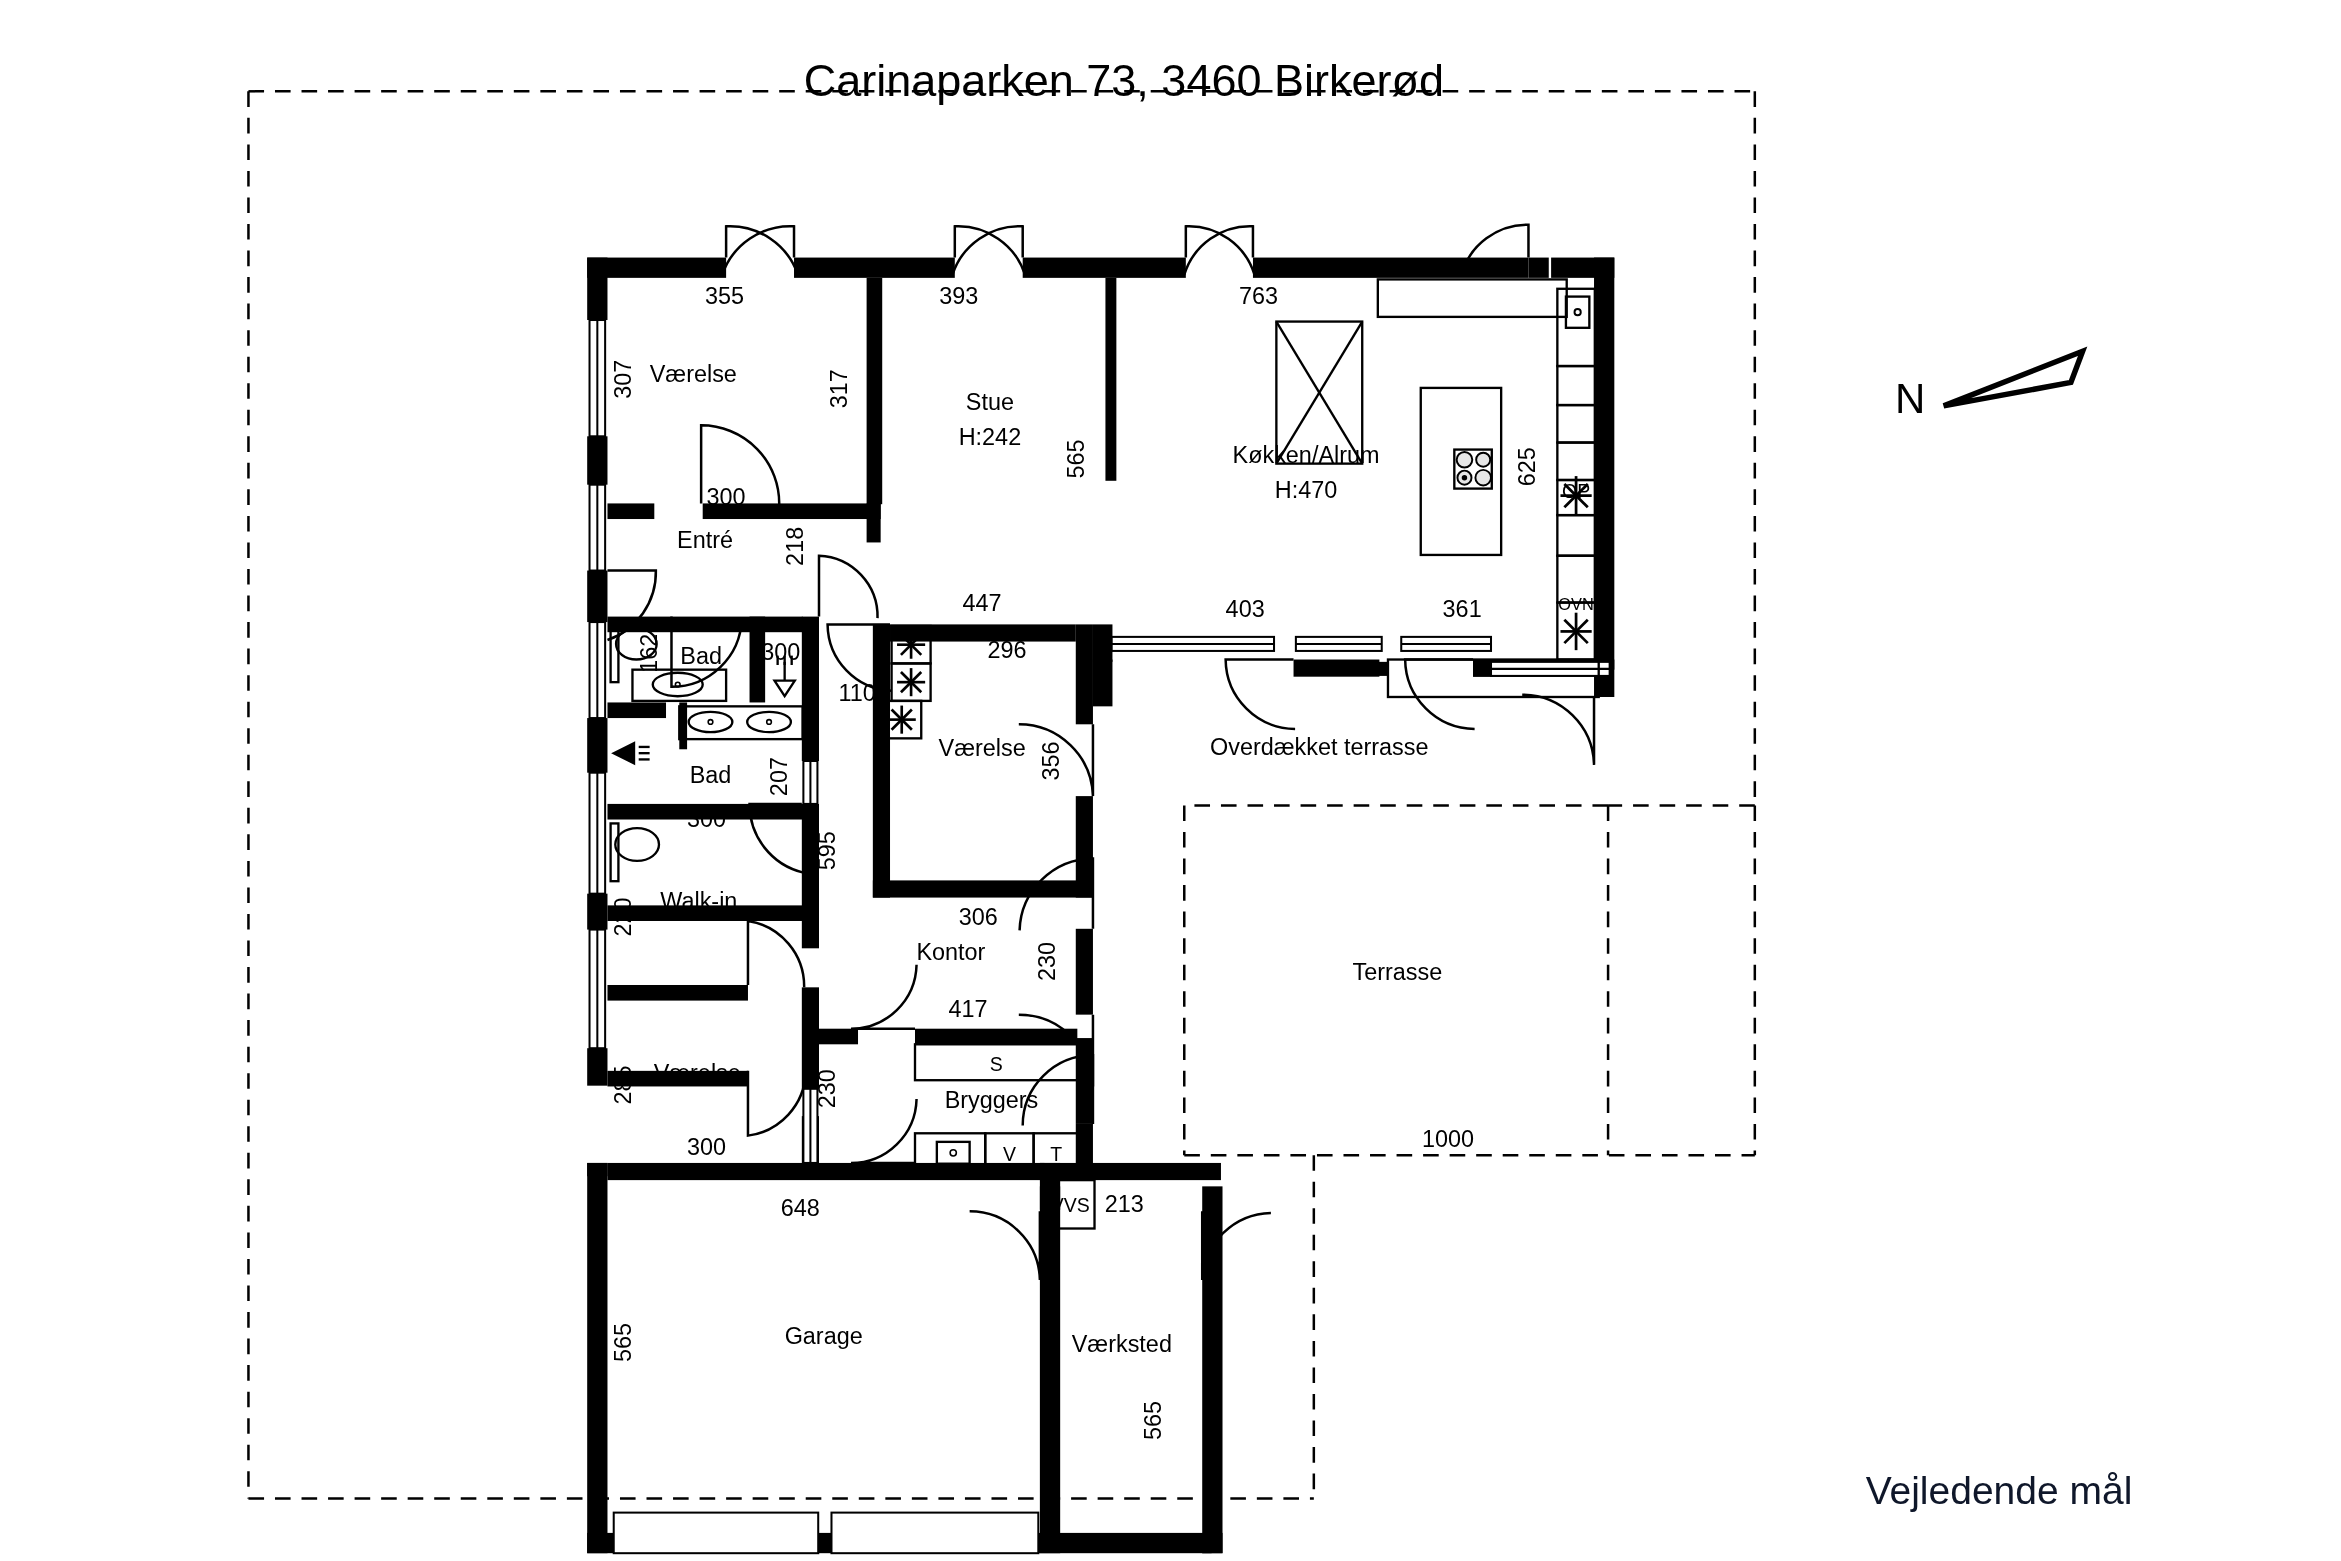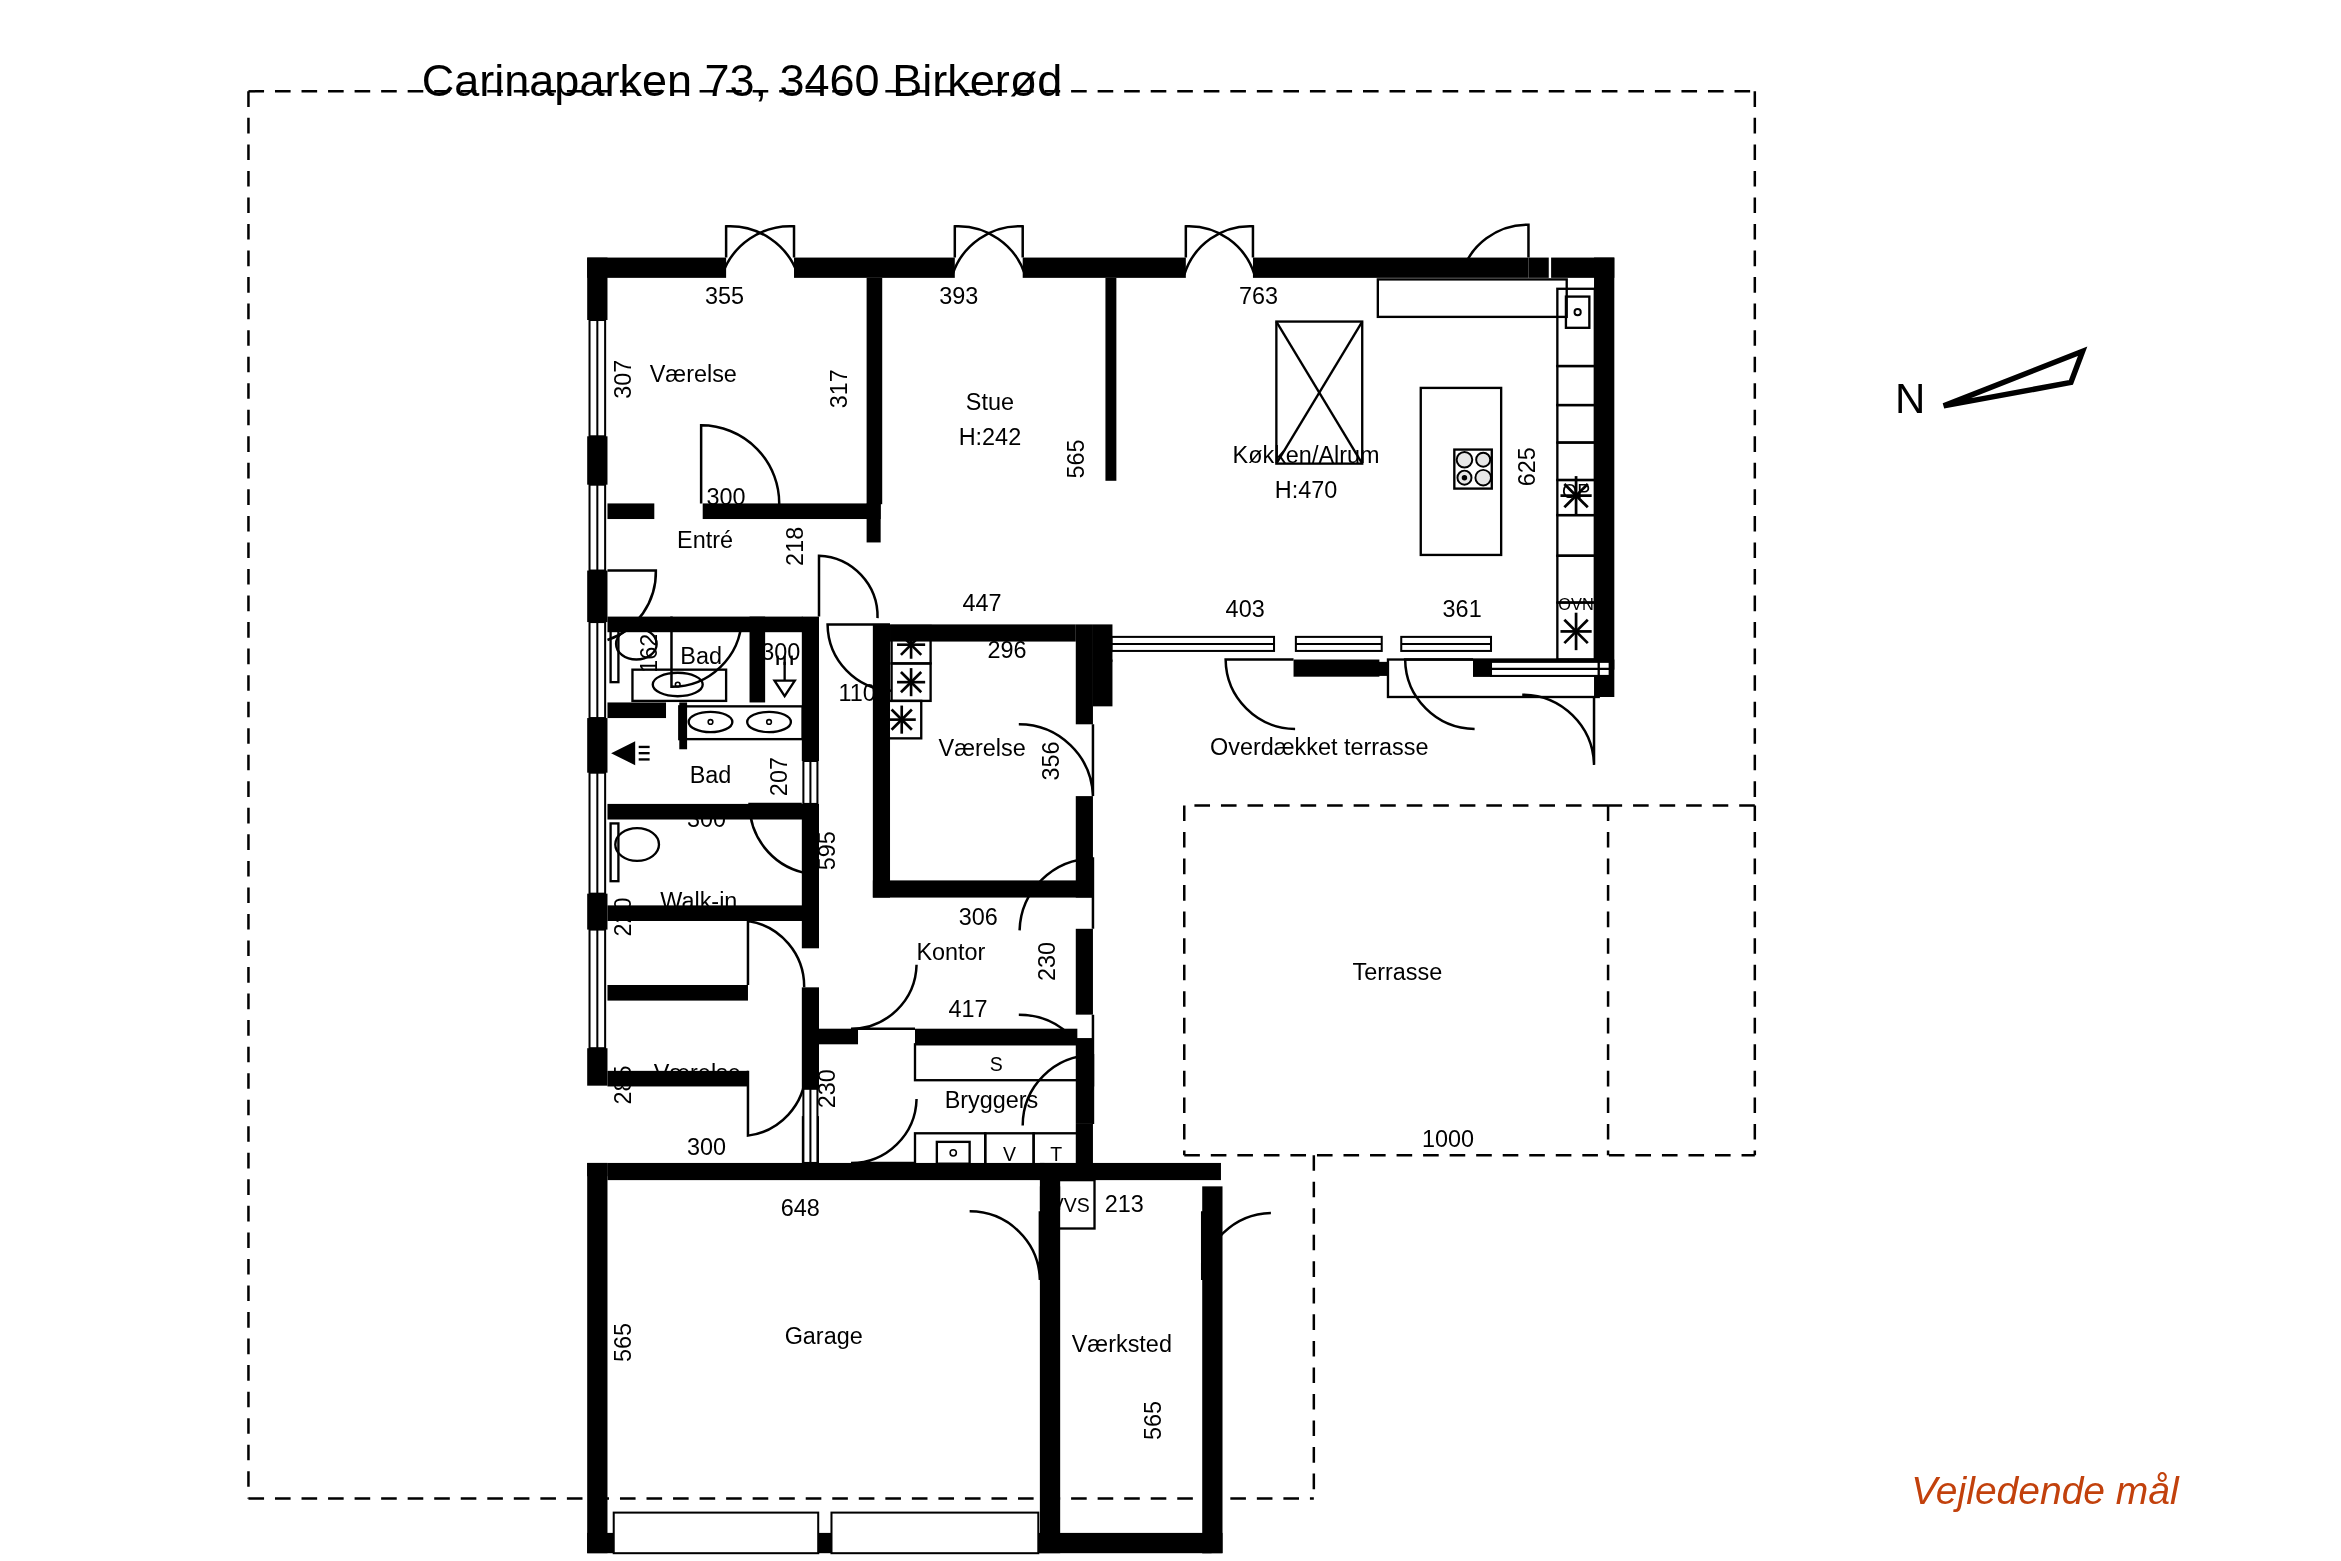--- a/index.html
+++ b/index.html
@@ -1,24 +1,24 @@
 <!DOCTYPE html>
 <html style="font-size:12.5px"><head>
 <meta charset="utf-8">
 <style>
   html,body{margin:0;padding:0;background:#ffffff;}
   body{width:2342px;height:1561px;font-family:"Liberation Sans",sans-serif;color:#000;overflow:hidden;}
   #stage{position:relative;width:2342px;height:1561px;}
   #title{
-    position:absolute;left:0;top:55px;width:1444px;text-align:center;
-    font-size:45px;font-weight:400;letter-spacing:0px;color:#000;padding-left:20px;
+    position:absolute;left:0;top:55px;width:1444px;text-align:right;
+    font-size:45px;font-weight:400;letter-spacing:0px;color:#000;
   }
   #footnote{
-    position:absolute;left:1842px;top:1469px;width:406px;text-align:center;
-    font-size:39px;color:#c2410c;font-style:italic;
+    position:absolute;left:1796px;top:1469px;width:406px;text-align:center;
+    font-size:39px;color:#0f172a;
   }
   #compass-label{
     position:absolute;left:1895px;top:375px;font-size:42px;color:#000;
   }
   svg{position:absolute;left:0;top:0;}
   .wall{fill:#000;}
   .thinline{stroke:#000;stroke-width:3;fill:none;}
   .swing{stroke:#000;stroke-width:3.2;fill:none;}
   .dash{stroke:#000;stroke-width:3.2;fill:none;stroke-dasharray:20 14;}
   .win{stroke:#000;stroke-width:2.6;fill:#fff;}

